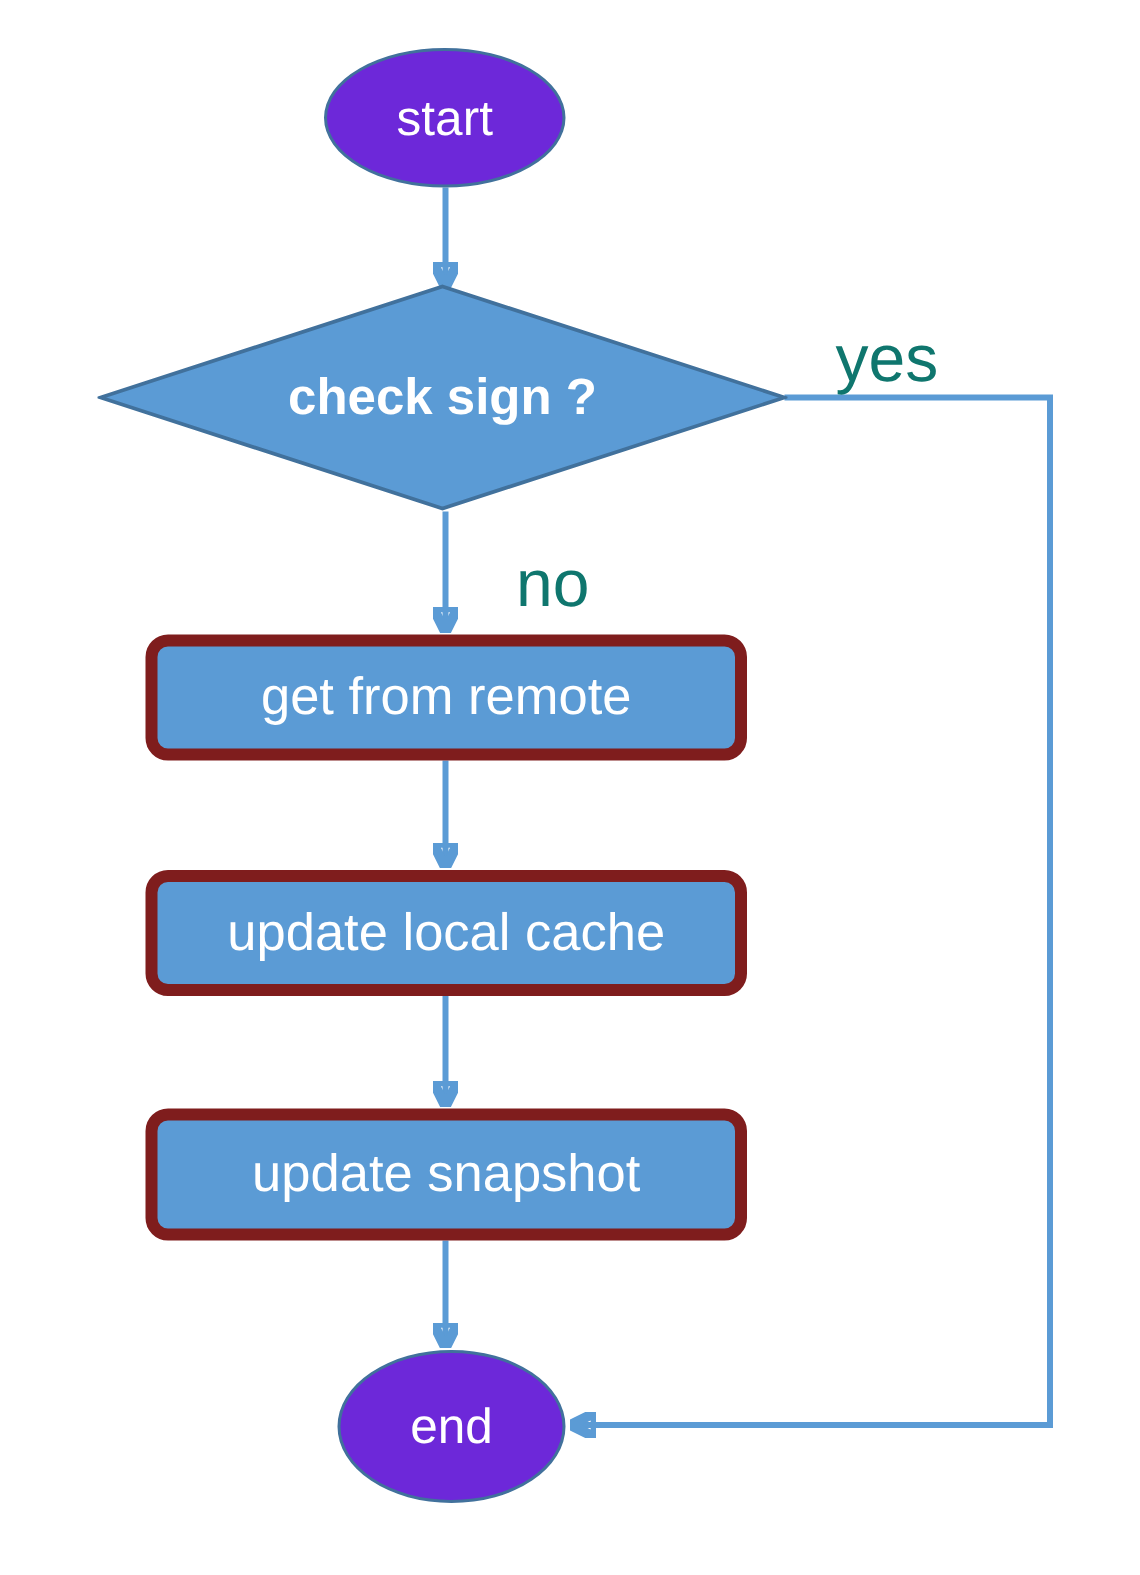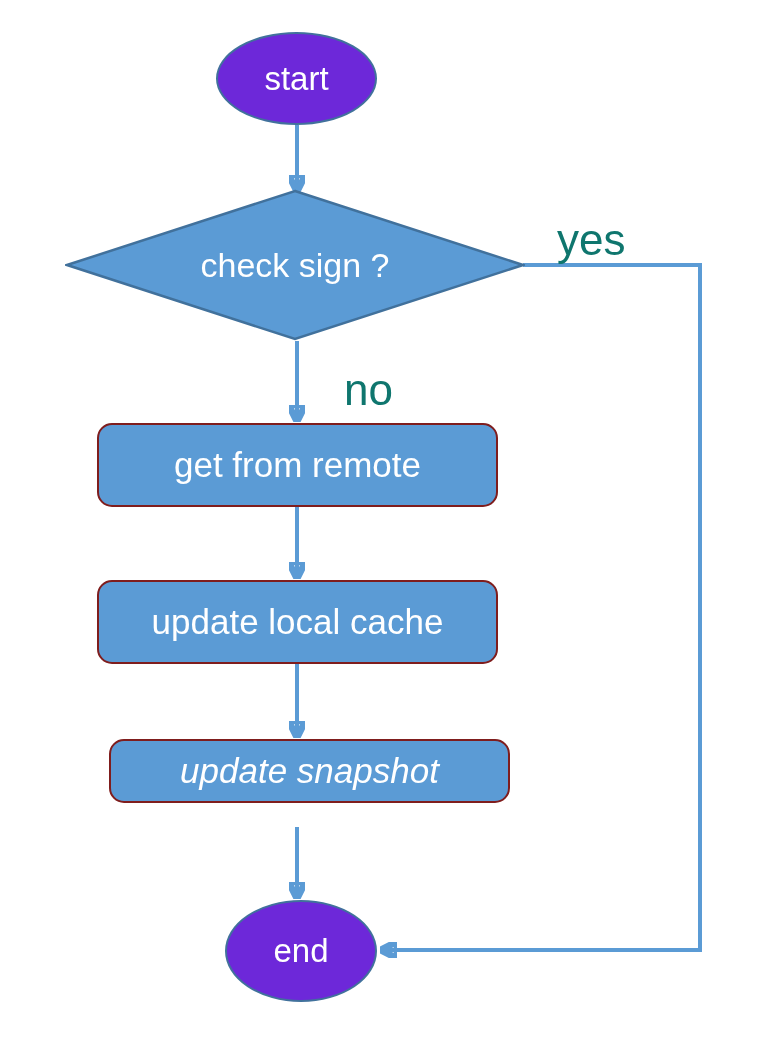--- a/index.html
+++ b/index.html
@@ -40,21 +40,21 @@
     text-align: center;
   }
   .ellipse {
     background: #6d28d9;
     border: 2.5px solid #41719c;
     border-radius: 50%;
     font-size: 33px;
   }
   .rect {
     background: #5b9bd5;
-    border: 2px solid #7f1d1d;
+    border: 8px solid #7f1d1d;
     border-radius: 15px;
   }
   .diamond-box {
     position: absolute;
     z-index: 2;
   }
   .diamond-box svg {
     position: absolute;
     left: 0;
     top: 0;
@@ -77,24 +77,24 @@
     font-size: 34px;
   }
   .edge-label {
     position: absolute;
     color: #0f766e;
     font-size: 44px;
     z-index: 3;
     line-height: 1;
   }
   #node-start   { left: 216px; top: 32px;  width: 161px; height: 93px; }
-  #node-decision{ left: 65px;  top: 189px; width: 460px; height: 152px; }
+  #node-decision{ left: 65px;  top: 189px; width: 460px; height: 152px; font-weight: bold; }
   #node-step1   { left: 97px;  top: 423px; width: 401px; height: 84px; }
   #node-step2   { left: 97px;  top: 580px; width: 401px; height: 84px; }
-  #node-step3   { left: 109px;  top: 739px; width: 401px; height: 64px; font-style: italic; }
+  #node-step3   { left: 97px;  top: 739px; width: 401px; height: 88px; }
   #node-end     { left: 225px; top: 900px; width: 152px; height: 102px; align-items: center; }
   #label-yes    { left: 557px; top: 218px; }
   #label-no     { left: 315px; top: 368px; margin-left: 29px; }
 </style>
 </head>
 <body>
 
 <div class="canvas">
 
   <svg class="connectors" viewBox="0 0 760 1050" xmlns="http://www.w3.org/2000/svg">

